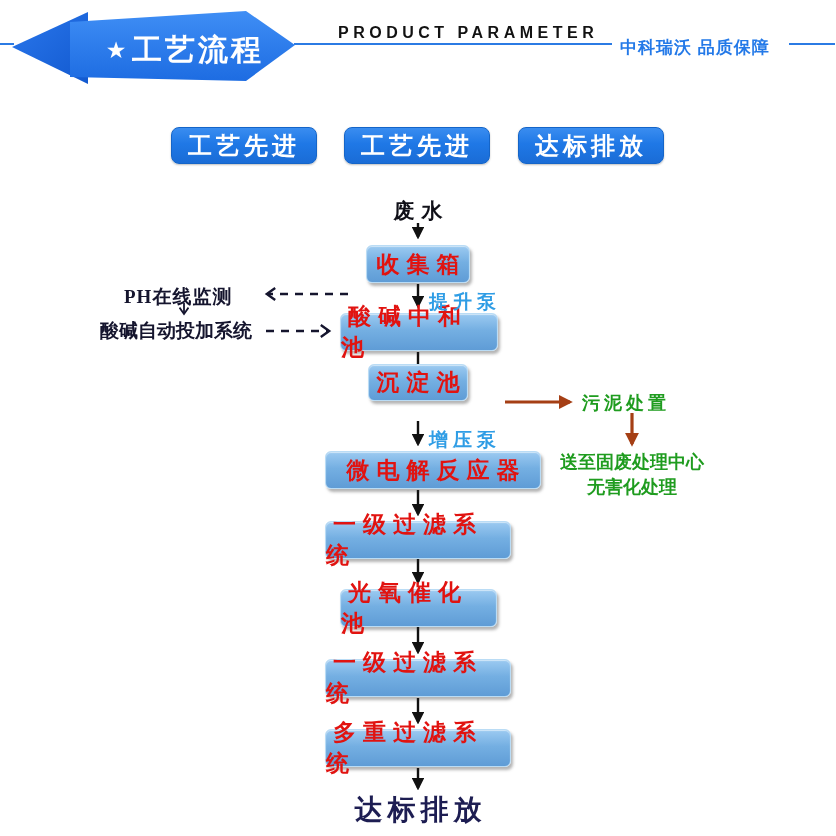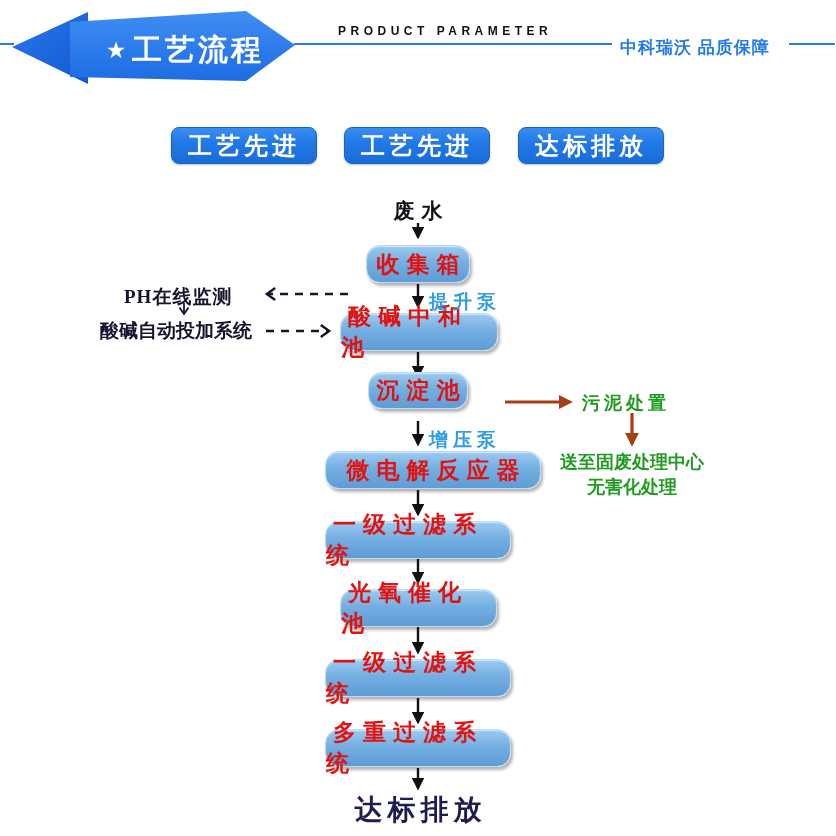--- a/index.html
+++ b/index.html
@@ -11,21 +11,21 @@
   
   .hline { position:absolute; height:2px; background:#2b7be4; top:43px; }
   .hline-left  { left:0;   width:14px;  }
   .hline-mid   { left:294px; width:318px; }
   .hline-right { left:789px; width:46px; }
   .banner-svg { position:absolute; left:6px; top:3px; width:300px; height:88px; }
   .banner-star { font-size:23px; fill:#ffffff; }
   .banner-title { font-size:30px; font-weight:bold; fill:#ffffff; letter-spacing:3px;
                   font-family:"Liberation Sans", sans-serif; }
   .product-param {
-    position:absolute; left:338px; top:24px; font-size:12px; font-weight:bold;
+    position:absolute; left:338px; top:24px; font-size:16px; font-weight:bold;
     letter-spacing:4.5px; color:#121212; font-family:"Liberation Sans", sans-serif;
   }
   .tagline {
     position:absolute; left:620px; top:36px; font-size:17px; font-weight:bold;
     color:#2379e8; letter-spacing:1px;
   }
   
   .badge {
     position:absolute; top:127px; height:37px; border-radius:8px;
     background:linear-gradient(180deg,#3a8df0 0%, #1f78e6 45%, #1a6cd6 100%);
@@ -35,21 +35,21 @@
     box-shadow:0 1px 2px rgba(0,0,0,.25);
   }
   .badge-1 { left:171px; width:146px; }
   .badge-2 { left:344px; width:146px; }
   .badge-3 { left:518px; width:146px; }
   
   .arrows { position:absolute; left:0; top:0; width:836px; height:836px; z-index:1; pointer-events:none; }
   .fnode { position:absolute; z-index:2; }
   .pbox {
     background:linear-gradient(180deg,#9ccaf1 0%, #74afe2 45%, #5f9cd6 100%);
-    border:1px solid #badcf5; border-radius:14px;
+    border:1px solid #badcf5; border-radius:6px;
     box-shadow:2px 3px 3px rgba(40,40,40,.35), inset 0 1px 1px rgba(255,255,255,.55);
     display:flex; align-items:center; justify-content:center;
     color:#e11310; font-weight:bold; font-size:23px; letter-spacing:7px; text-indent:7px;
     font-family:"Liberation Serif", serif;
   }
   .serifb { font-family:"Liberation Serif", serif; font-weight:bold; }
   .src-label   { left:0; right:0; top:197px; text-align:center; font-size:21px;
                  letter-spacing:7px; text-indent:7px; color:#101018; }
   .pump-label  { color:#2f9de5; font-size:19px; letter-spacing:5px; }
   .lift-pump   { left:429px; top:289px; }
@@ -130,21 +130,21 @@
     <g stroke="#a53f15" stroke-width="3.2">
       <line x1="505" y1="402" x2="570" y2="402" marker-end="url(#mBr)"></line>
       <line x1="632" y1="413" x2="632" y2="444" marker-end="url(#mBr)"></line>
     </g>
   </svg>
 
   <div class="fnode serifb src-label">废水</div>
 
   <div class="fnode pbox" style="left:366px; top:245px; width:104px; height:38px;">收集箱</div>
   <div class="fnode pbox" style="left:340px; top:313px; width:158px; height:38px;">酸碱中和池</div>
-  <div class="fnode pbox" style="left:368px; top:372px; width:100px; height:37px;">沉淀池</div>
+  <div class="fnode pbox" style="left:368px; top:364px; width:100px; height:37px;">沉淀池</div>
   <div class="fnode pbox" style="left:325px; top:451px; width:216px; height:38px;">微电解反应器</div>
   <div class="fnode pbox" style="left:325px; top:521px; width:186px; height:38px;">一级过滤系统</div>
   <div class="fnode pbox" style="left:340px; top:589px; width:157px; height:38px;">光氧催化池</div>
   <div class="fnode pbox" style="left:325px; top:659px; width:186px; height:38px;">一级过滤系统</div>
   <div class="fnode pbox" style="left:325px; top:729px; width:186px; height:38px;">多重过滤系统</div>
 
   <div class="fnode serifb pump-label lift-pump">提升泵</div>
   <div class="fnode serifb pump-label boost-pump">增压泵</div>
 
   <div class="fnode serifb dark-label ph-label">PH在线监测</div>

